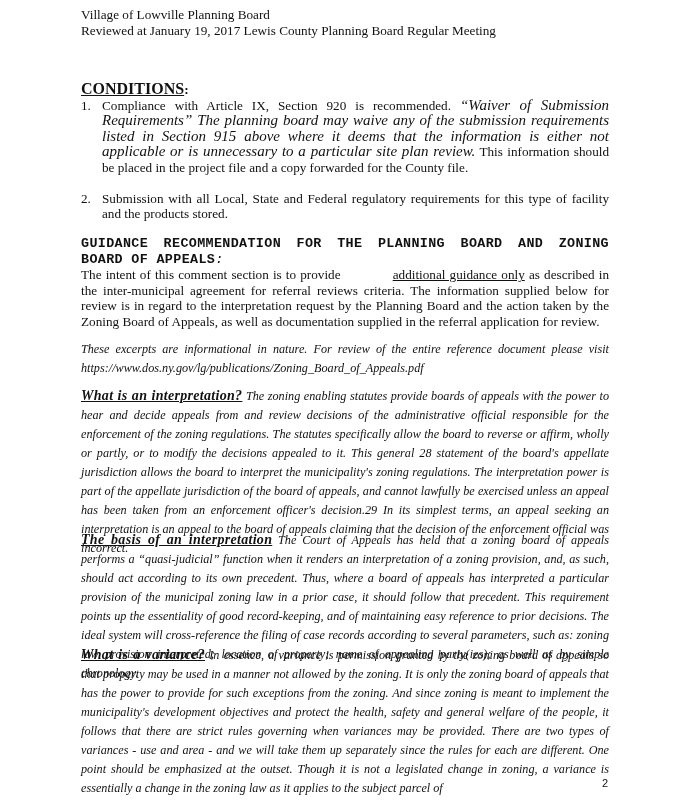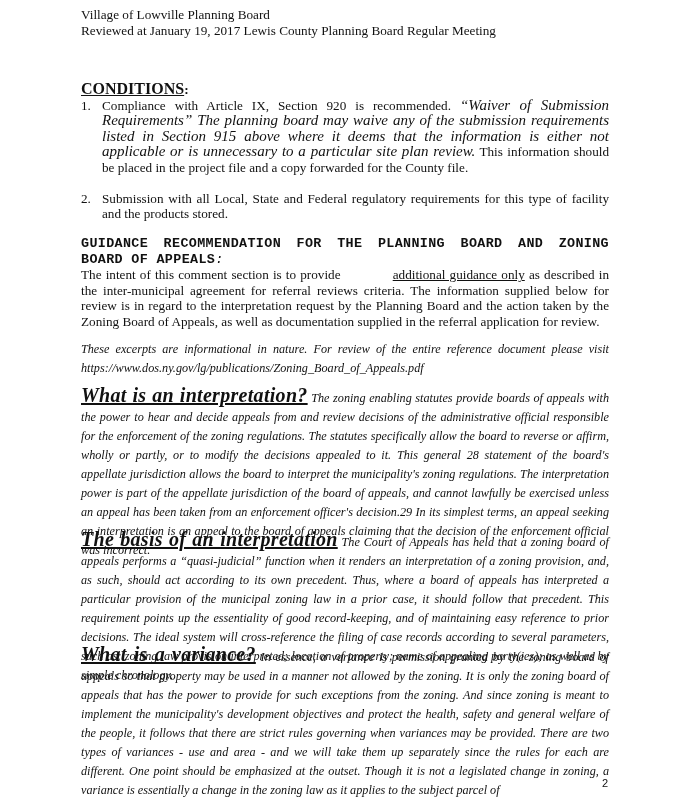--- a/index.html
+++ b/index.html
@@ -11,21 +11,21 @@
   .body { position: absolute; left: 81px; width: 528px; }
   .p { font-size: 13.2px; line-height: 15.6px; text-align: justify; margin: 0; }
   .it { font-style: italic; font-size: 15px; }
   .it-block { font-style: italic; font-size: 12.2px; line-height: 19px; text-align: justify; margin: 0; }
   .bold-u { font-weight: bold; text-decoration: underline; font-size: 16px; }
   .bold-h { font-weight: bold; font-size: 13.4px; line-height: 15.6px; text-align: justify; letter-spacing: 0.35px; font-family: Liberation Mono, monospace; }
   .li { display: flex; }
   .li .num { width: 21px; flex: none; font-size: 13.2px; line-height: 15.6px; }
   .li .txt { flex: 1; }
   .u { text-decoration: underline; margin-left: 48px; }
-  .term { font-weight: bold; font-style: italic; text-decoration: underline; font-size: 20px; letter-spacing: 0.3px; }
+  .term { font-weight: bold; font-style: italic; text-decoration: underline; font-size: 14px; letter-spacing: 0.3px; }
   .pagenum { position: absolute; left: 602px; top: 777px; font-family: "Liberation Sans", sans-serif; font-size: 11px; }
 </style>
 </head>
 <body>
 
 <div class="page">
 
   <div class="hdr">
     <div>Village of Lowville Planning Board</div>
     <div>Reviewed at January 19, 2017 Lewis County Planning Board Regular Meeting</div>

